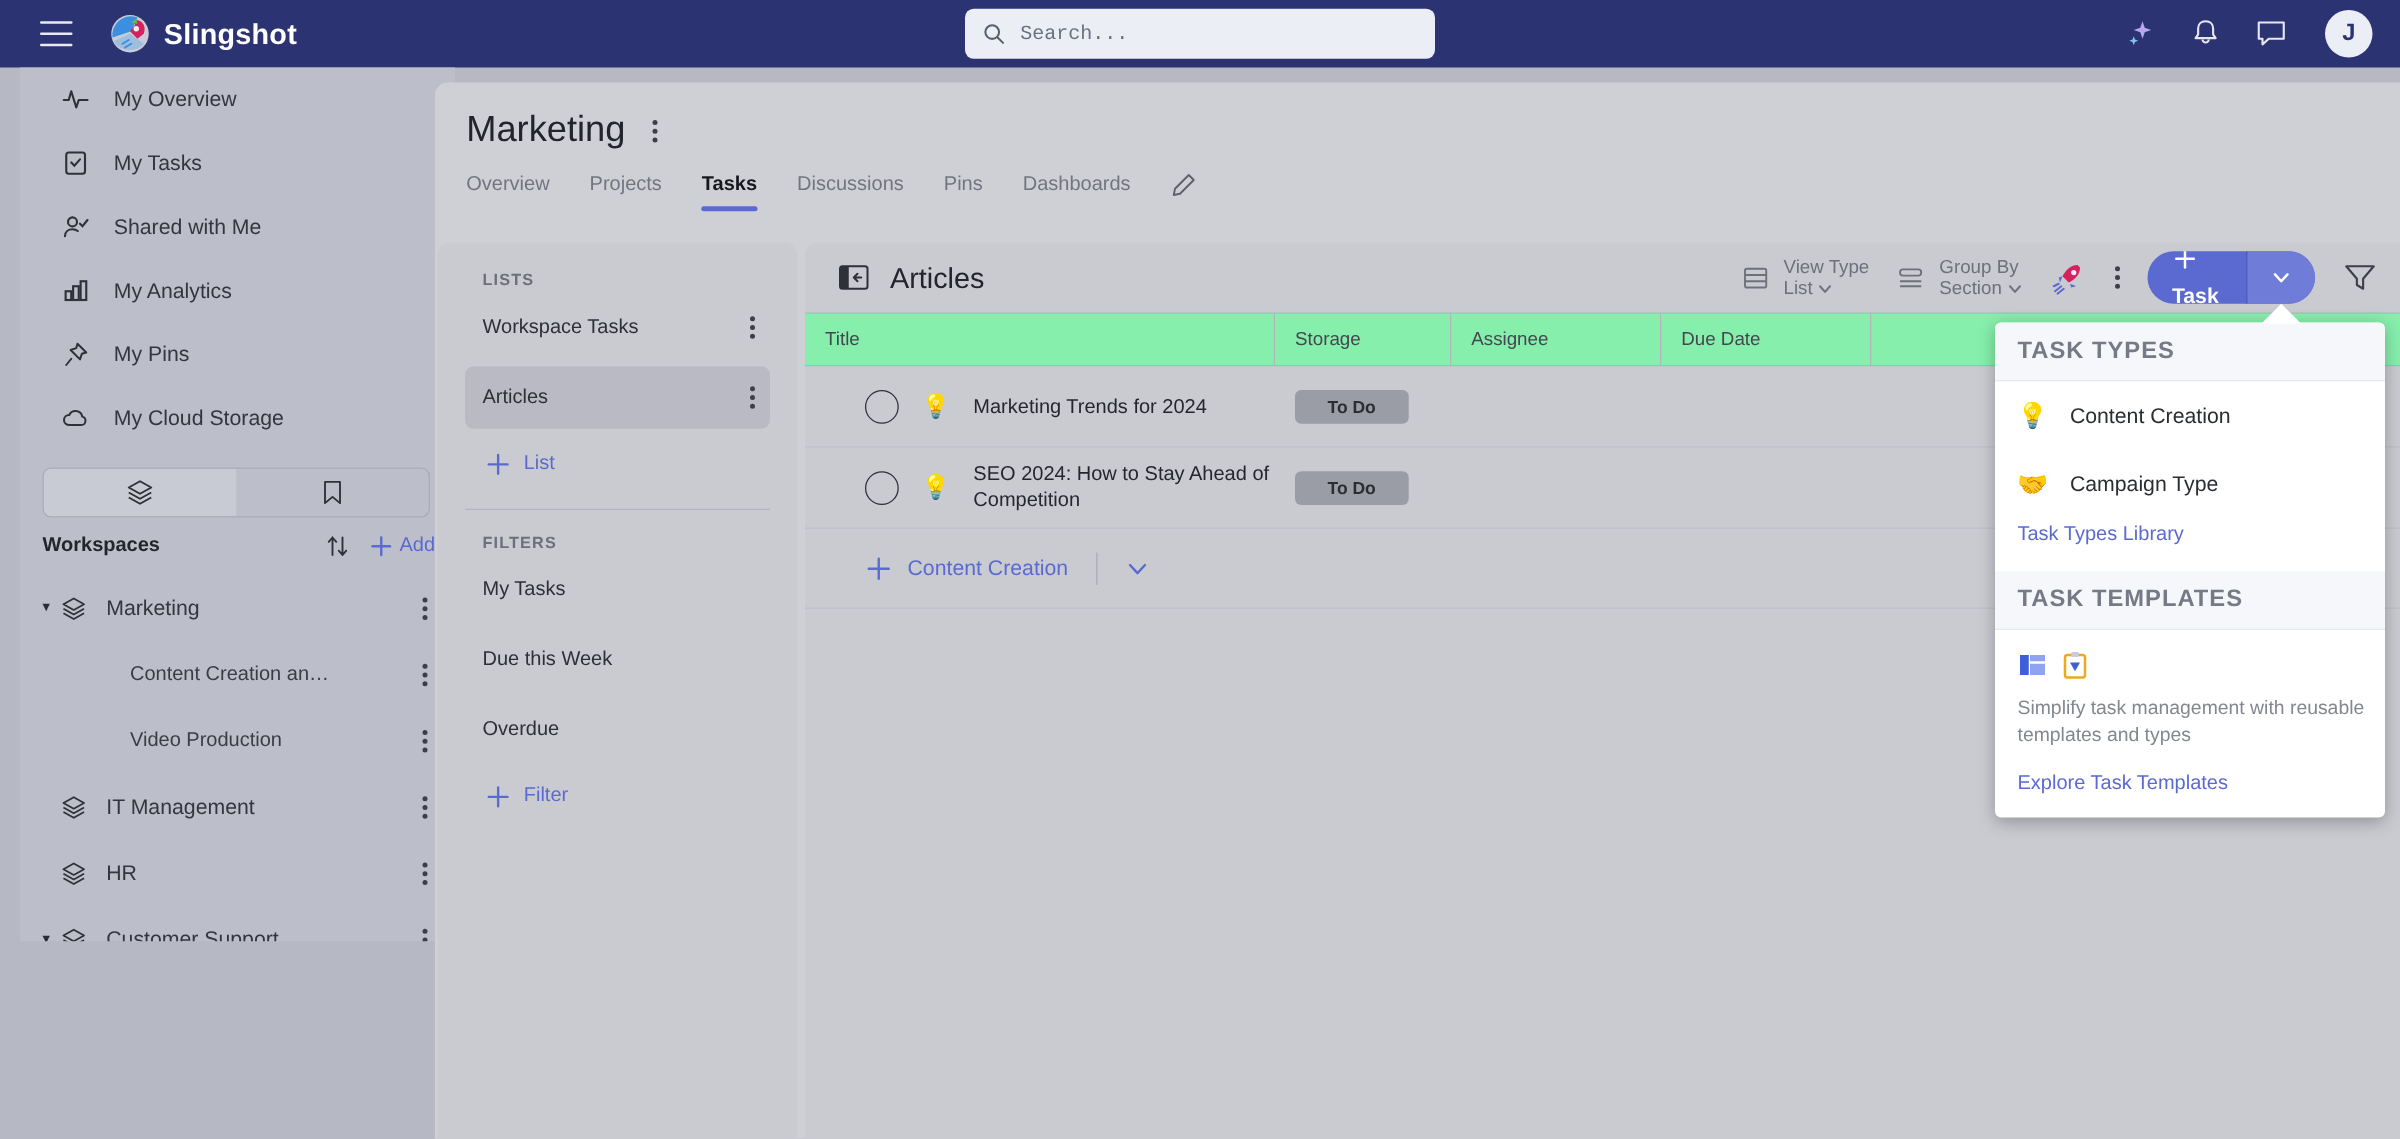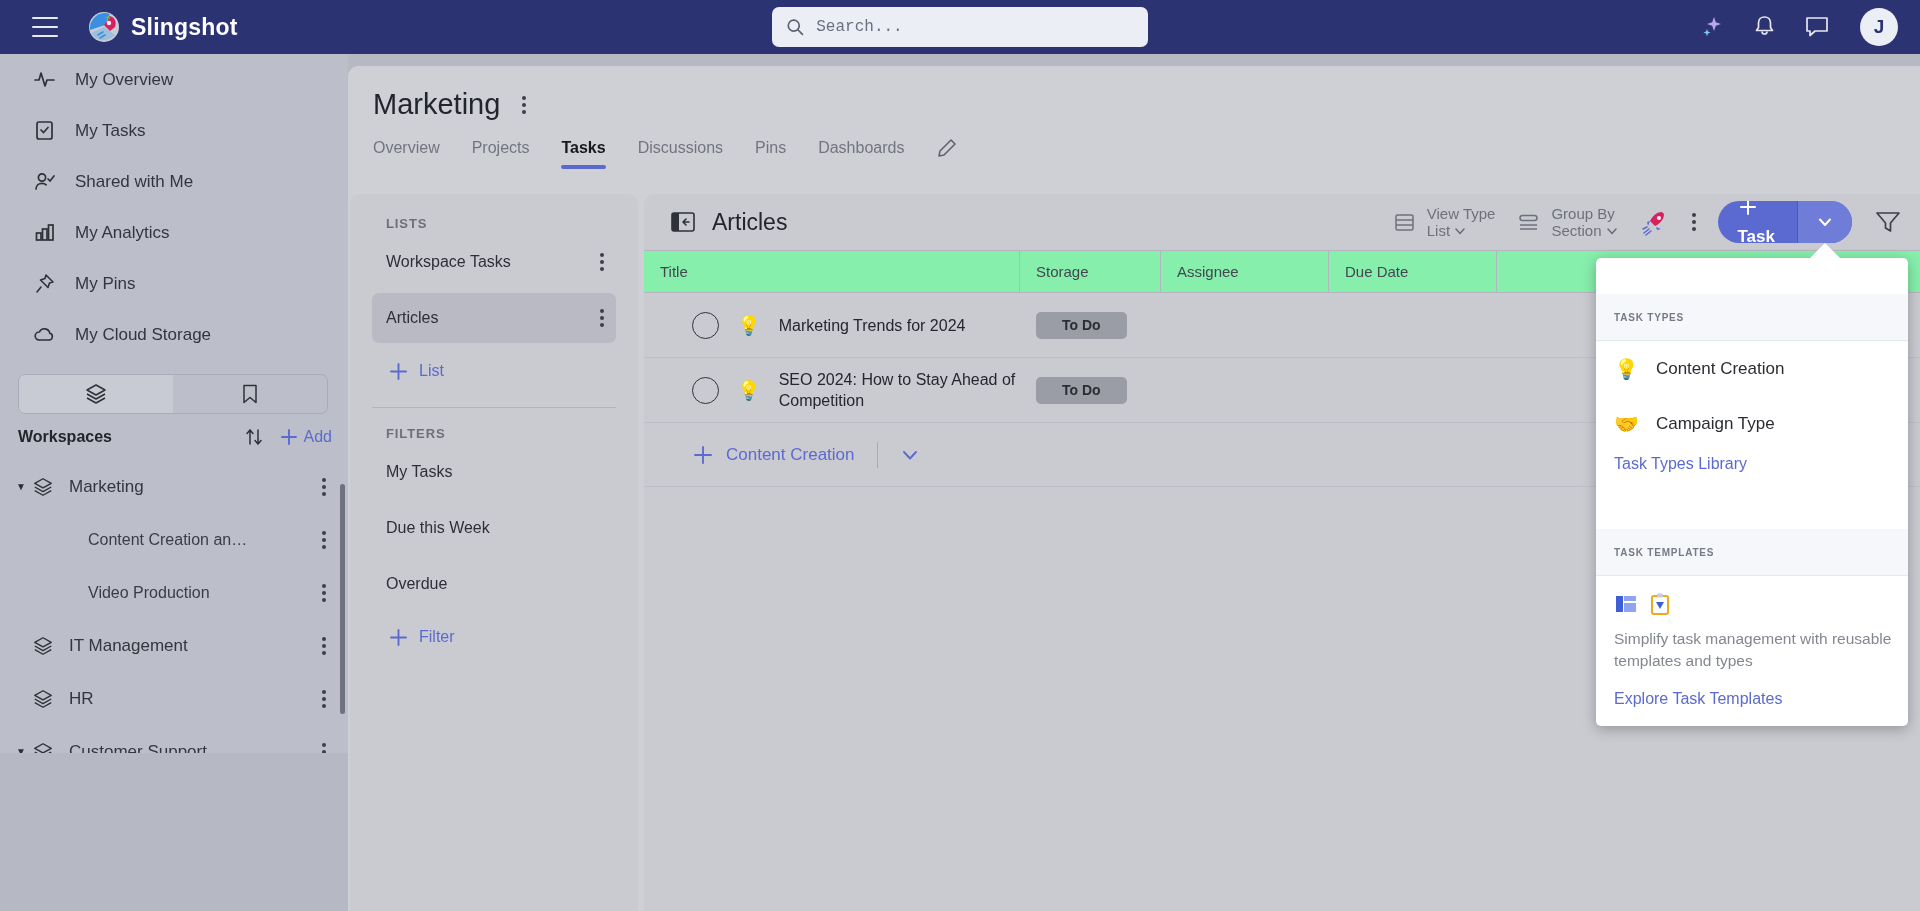--- a/index.html
+++ b/index.html
@@ -43,21 +43,21 @@
   .avatar {
     width: 38px; height: 38px; border-radius: 50%;
     background: #eceef5; color: #2c3372;
     font-size: 19px; font-weight: 600;
     display: flex; align-items: center; justify-content: center;
     margin-left: 4px; cursor: pointer;
   }
 
   
   .sidebar {
-    position: absolute; top: 54px; left: 0;
+    position: absolute; top: 54px; left: 16px;
     width: 348px; height: 699px;
     background: #bcbec9;
     overflow: hidden;
   }
   .nav-item {
     height: 51px; display: flex; align-items: center;
     padding-left: 33px; gap: 19px; cursor: pointer;
   }
   .nav-item .lbl { font-size: 17px; color: #33363f; }
   .nav-icon { width: 23px; height: 23px; display:flex; align-items:center; justify-content:center; }
@@ -200,23 +200,22 @@
     border-radius: 5px; box-shadow: 0 3px 14px rgba(0,0,0,.28);
     overflow: hidden; z-index: 40;
   }
   .dd-arrow {
     position: absolute; left: 1809px; top: 243px; width: 0; height: 0;
     border-left: 16px solid transparent; border-right: 16px solid transparent;
     border-bottom: 16px solid #ffffff; z-index: 41;
   }
   .dd-cap {
     background: #f6f7fb; height: 47px; display: flex; align-items: center;
-    padding-left: 18px; font-size: 10px; font-weight: bold; letter-spacing: .8px; color: #767a86;
+    padding-left: 18px; font-size: 19px; font-weight: bold; letter-spacing: .8px; color: #767a86;
     border-bottom: 1px solid #e6e8ef;
-    margin-top: 36px;
   }
   .dd-item { height: 55px; display: flex; align-items: center; gap: 17px; padding-left: 18px; cursor: pointer; }
   .dd-item .dd-label { font-size: 17px; color: #2b2d34; }
   .dd-item .emo { font-size: 20px; }
   .dd-link { font-size: 16px; color: #5b6ad0; padding: 4px 0 20px 18px; cursor: pointer; }
   .dd-tmpl { padding: 16px 1px 18px 18px; }
   .tmpl-icons { display: flex; gap: 10px; align-items: center; margin-bottom: 12px; }
   .tmpl-desc { font-size: 15.5px; color: #83878f; line-height: 22px; }
   .tmpl-link { font-size: 16px; color: #5b6ad0; margin-top: 18px; cursor: pointer; }
 

